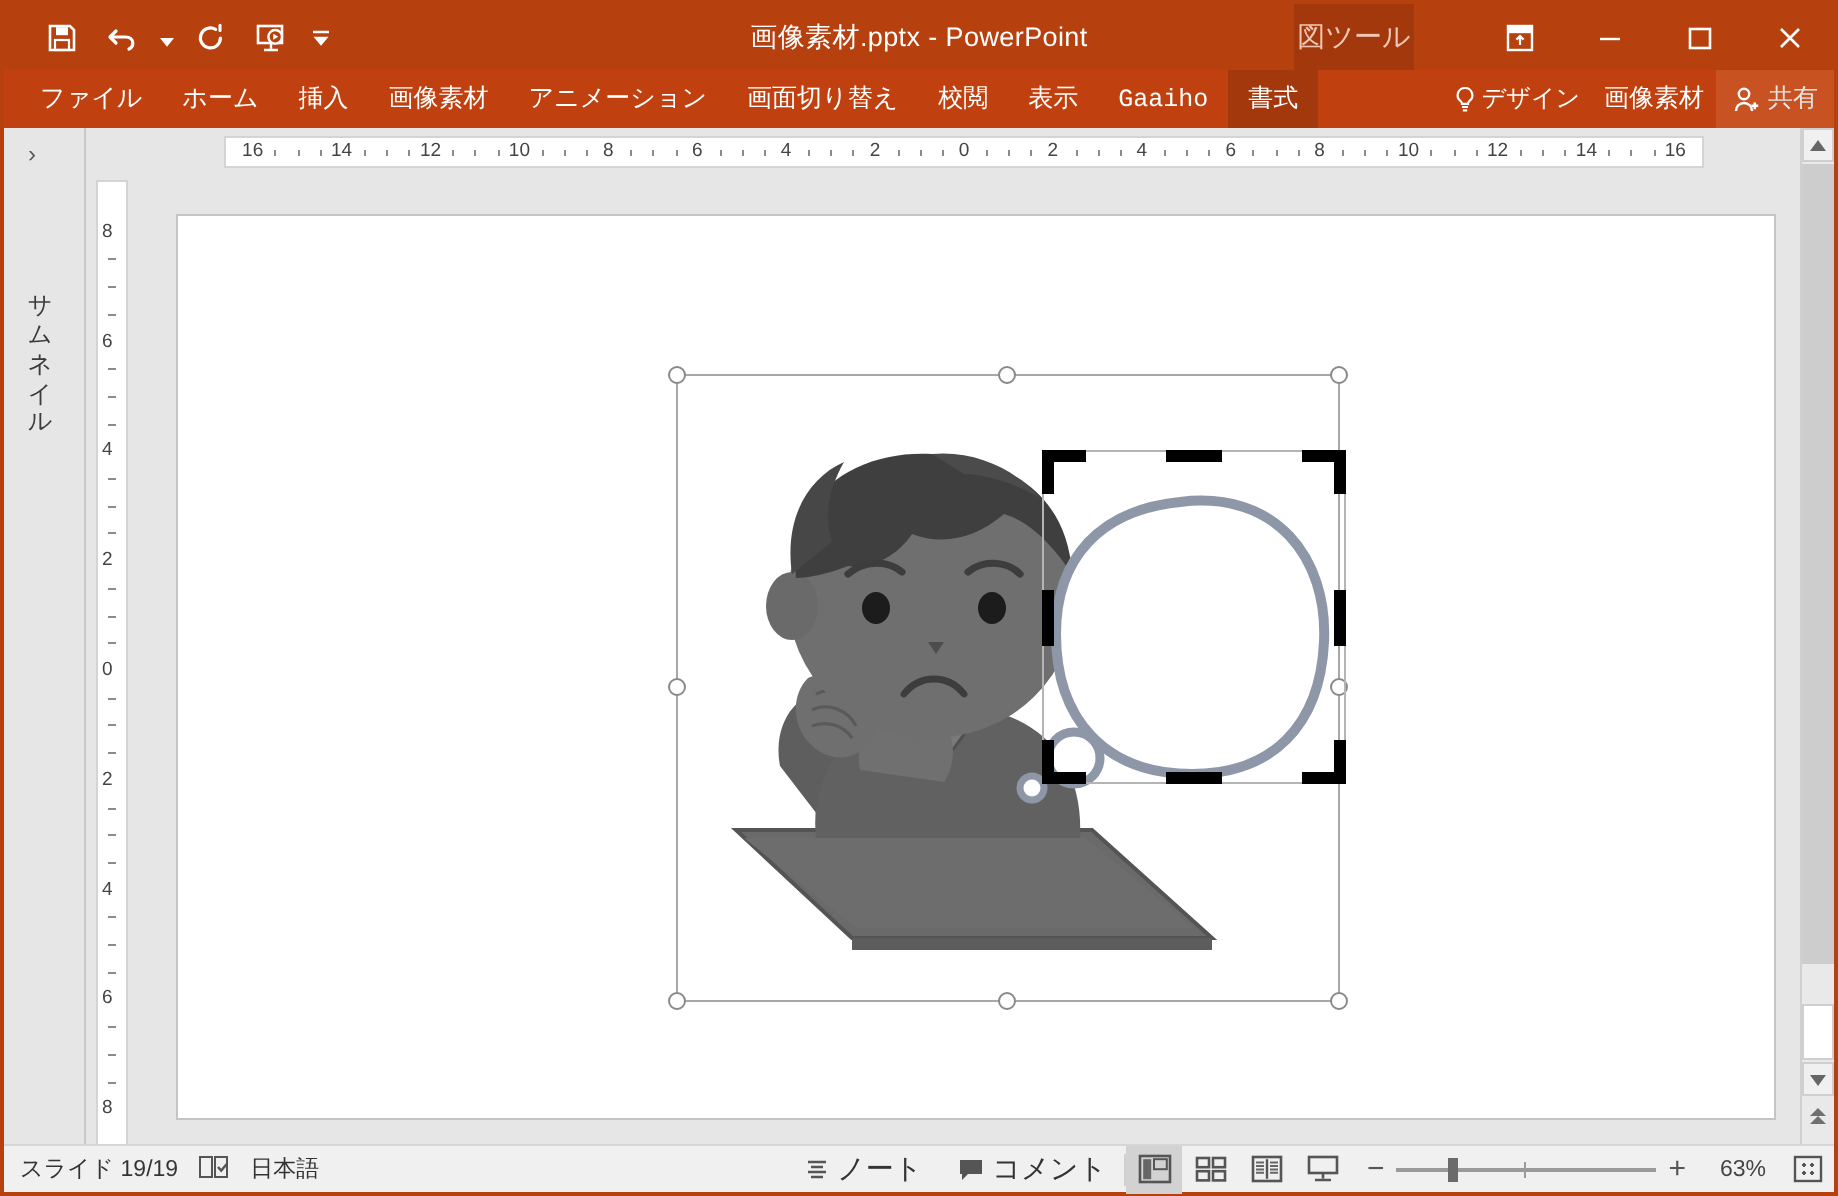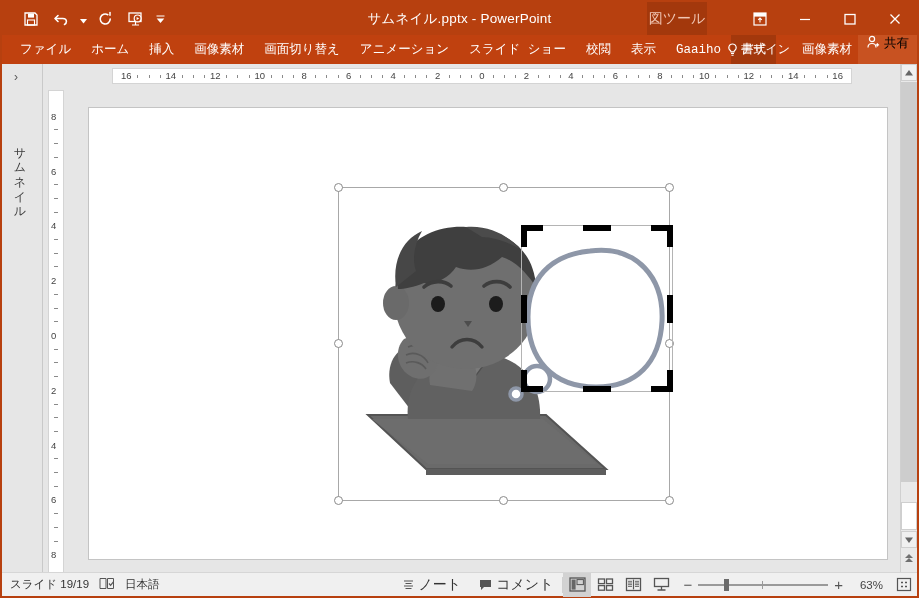--- a/index.html
+++ b/index.html
@@ -29,21 +29,21 @@
   
   .ribbon{position:absolute;left:0;top:33px;width:915px;height:29px;background:#c0410f;font-family:Liberation Mono, monospace;}
   .tabs{position:absolute;left:8px;top:0;height:29px;display:flex;align-items:center;}
   .tab{height:29px;padding:0 10px;display:flex;align-items:center;color:#fff;font-size:12.5px;
        white-space:nowrap;}
   .tab.active{background:#a3380c;}
   .ribbon-right{position:absolute;right:0;top:0;height:29px;display:flex;align-items:center;}
   .tellme{display:flex;align-items:center;gap:3px;color:#fff;font-size:12px;padding-right:6px;
           max-width:78px;overflow:hidden;white-space:nowrap;}
   .signin{color:#fff;font-size:12.5px;padding:0 6px;white-space:nowrap;}
-  .share{display:flex;align-items:flex-start;gap:3px;color:#000000;font-size:12.5px;height:29px;
+  .share{display:flex;align-items:center;gap:3px;color:#e5e5e5;font-size:12.5px;height:29px;
          padding:0 8px;background:#c85221;white-space:nowrap;}
   
   .workarea{position:absolute;left:0;top:62px;width:915px;height:508px;background:#e6e6e6;}
   .thumbpane{position:absolute;left:0;top:0;width:40px;height:508px;background:#e6e6e6;
              border-right:1px solid #c9c9c9;}
   .thumb-chevron{position:absolute;left:12px;top:6px;color:#595959;font-size:12px;}
   .thumb-label{position:absolute;left:9px;top:75px;font-size:12px;color:#3b3b3b;
                writing-mode:vertical-rl;letter-spacing:1px;}
   .hruler{position:absolute;left:110px;top:4px;width:740px;height:16px;background:#fff;
           border:1px solid #d4d4d4;box-sizing:border-box;overflow:hidden;}
@@ -98,21 +98,21 @@
   .zpct{font-size:11.5px;color:#444;width:34px;text-align:right;}
   .zfit{width:26px;height:24px;display:flex;align-items:center;justify-content:center;}
   .divider{width:1px;height:16px;background:#d0d0d0;}
 </style>
 </head>
 <body>
 
 <div id="app">
 
   <div class="titlebar">
-    <div class="title-text">サムネイル.pptx - PowerPoint</div>
+    <div class="title-text">画像素材.pptx - PowerPoint</div>
 
     <div class="qat">
       <div class="qat-btn">
         <svg width="16" height="16" viewBox="0 0 16 16">
             <path d="M2 2h10l2 2v10H2V2z" fill="none" stroke="#fff" stroke-width="1.3"></path>
             <rect x="5" y="2.6" width="6" height="4" fill="#fff"></rect>
             <rect x="4.5" y="9" width="7" height="5" fill="none" stroke="#fff" stroke-width="1.1"></rect>
           </svg>
       </div>
       <div class="qat-btn">
@@ -174,23 +174,22 @@
       </div>
     </div>
   </div>
 
   <div class="ribbon">
     <div class="tabs">
       <div class="tab">ファイル</div>
       <div class="tab">ホーム</div>
       <div class="tab">挿入</div>
       <div class="tab">画像素材</div>
+      <div class="tab">アニメーション</div>
       <div class="tab">画面切り替え</div>
-      <div class="tab">アニメーション</div>
-      <div class="tab">スライド ショー</div>
       <div class="tab">校閲</div>
       <div class="tab">表示</div>
       <div class="tab">Gaaiho</div>
       <div class="tab active">書式</div>
     </div>
     <div class="ribbon-right">
       <div class="tellme">
         <svg width="11" height="14" viewBox="0 0 11 14">
             <path d="M5.5 1a3.6 3.6 0 0 1 2.2 6.5c-.5.4-.7.9-.7 1.4h-3c0-.5-.2-1-.7-1.4A3.6 3.6 0 0 1 5.5 1z" fill="none" stroke="#fff" stroke-width="1.1"></path>
             <path d="M4 10.5h3M4.4 12.2h2.2" stroke="#fff" stroke-width="1.1"></path>

